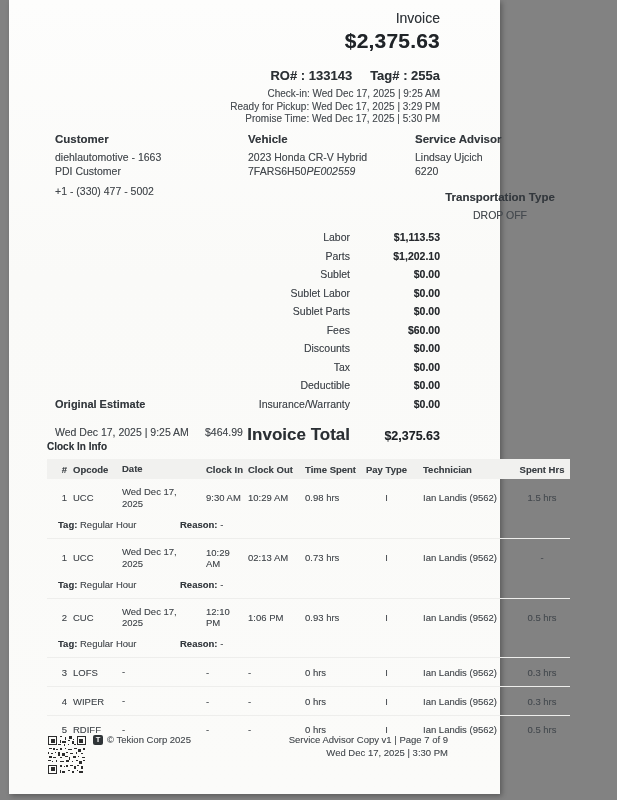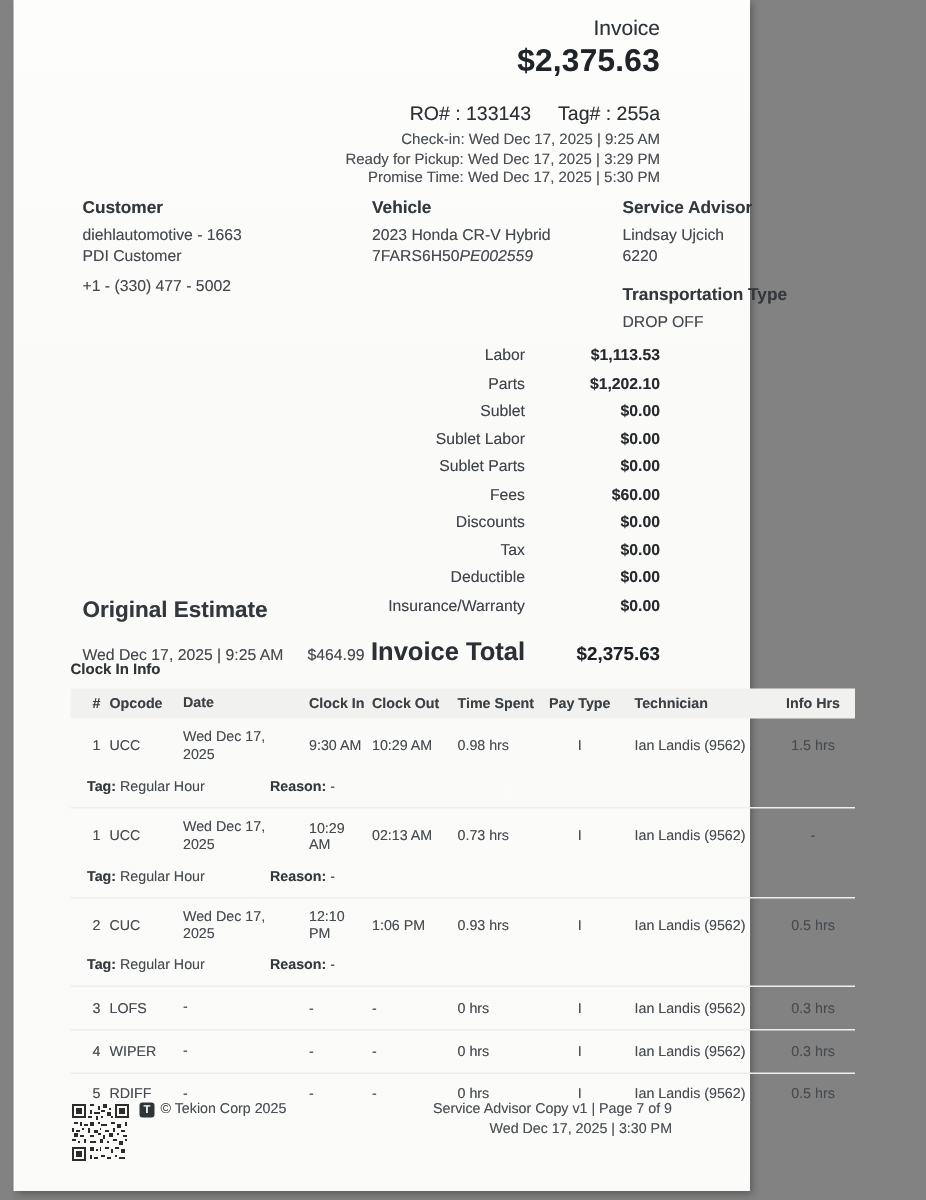--- a/index.html
+++ b/index.html
@@ -14,43 +14,43 @@
     position:absolute; left:9px; top:0; width:491px; height:794px;
     background:linear-gradient(180deg,#fdfdfc 0%,#fafaf8 35%,#fbfbf9 100%);
     color:#44494e;
     text-shadow:0 0 0.4px rgba(70,75,80,0.45);
     box-shadow:2px 2px 5px rgba(0,0,0,0.30);
   }
   
   .hdr { position:absolute; top:10px; right:60px; text-align:right; }
   .hdr .doc-type { font-size:14px; color:#2e3338; }
   .hdr .total { font-size:21px; font-weight:bold; color:#202428; margin-top:3px; letter-spacing:0.2px; }
-  .hdr .ro-tag { font-size:13px; font-weight:normal; color:#2b3034; margin-top:15px; }
+  .hdr .ro-tag { font-size:13px; font-weight:bold; color:#2b3034; margin-top:15px; }
   .hdr .ro-tag .gap { display:inline-block; width:18px; }
   .hdr .meta { font-size:10px; color:#4a4f54; line-height:12.5px; margin-top:5px; }
   
   .col-title { font-size:11.5px; font-weight:bold; color:#33383d; margin-bottom:4px; }
   .info { position:absolute; top:132px; font-size:10.5px; line-height:14px; color:#44494e; }
   .info.customer { left:46px; width:180px; }
   .info.vehicle  { left:239px; width:160px; }
   .info.advisor  { left:406px; width:170px; }
   .info .spaced { margin-top:6px; }
   .vin .it { font-style:italic; }
-  .transport { margin-top:12px; }
+  .transport { margin-top:12px;text-align:center; }
   
   .summary { position:absolute; top:231px; right:60px; }
   .srow { display:flex; justify-content:flex-end; align-items:baseline; height:18.5px; }
   .srow .lab { width:160px; text-align:right; font-size:10.5px; color:#3f444a; }
   .srow .val { width:90px; text-align:right; font-size:10.5px; font-weight:bold; color:#26292d; }
   .srow.total-row { margin-top:9px; height:22px; }
   .srow.total-row .lab { font-size:17px; font-weight:bold; color:#2b3034; }
   .srow.total-row .val { font-size:12.5px; color:#1e2226; }
   
   .estimate { position:absolute; left:46px; top:398px; font-size:10.5px; }
-  .estimate .col-title { font-size:15px; margin-bottom:2px; }
+  .estimate .col-title { font-size:11px; margin-bottom:2px; }
   .estimate .line { display:flex;margin-top:16px; }
   .estimate .date { width:150px; }
   
   .clock { position:absolute; left:38px; top:441px; width:523px; }
   .clock-title { font-size:10px; font-weight:bold; color:#2f3439; margin-bottom:7px; }
   .grid9 { display:grid; grid-template-columns:20px 50px 77px 50px 52px 63px 55px 100px 56px; align-items:center; }
   .thead { background:#f1f1ef; height:20px; font-size:9.5px; font-weight:bold; color:#3b4045; }
   .c1 { text-align:right; }
   .c2 { padding-left:6px; }
   .c3 { padding-left:5px; line-height:1.25; }
@@ -173,21 +173,21 @@
 
     <div class="grid9 thead">
       <span class="c1">#</span>
       <span class="c2">Opcode</span>
       <span class="c3">Date</span>
       <span class="c4">Clock In</span>
       <span class="c5">Clock Out</span>
       <span class="c6">Time Spent</span>
       <span class="c7">Pay Type</span>
       <span class="c8">Technician</span>
-      <span class="c9">Info Hrs</span>
+      <span class="c9">Spent Hrs</span>
     </div>
 
     <div class="grid9 trow">
       <span class="c1">1</span>
       <span class="c2">UCC</span>
       <span class="c3">Wed Dec 17, 2025</span>
       <span class="c4">9:30 AM</span>
       <span class="c5">10:29 AM</span>
       <span class="c6">0.98 hrs</span>
       <span class="c7">I</span>

